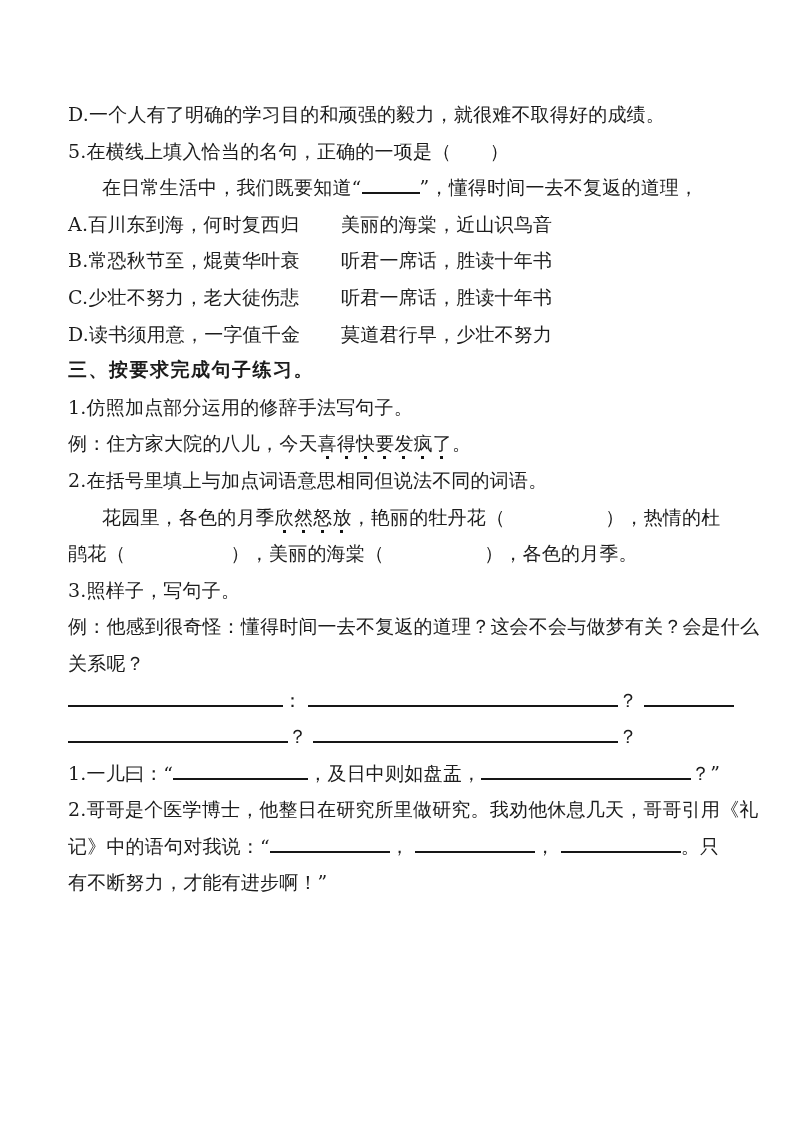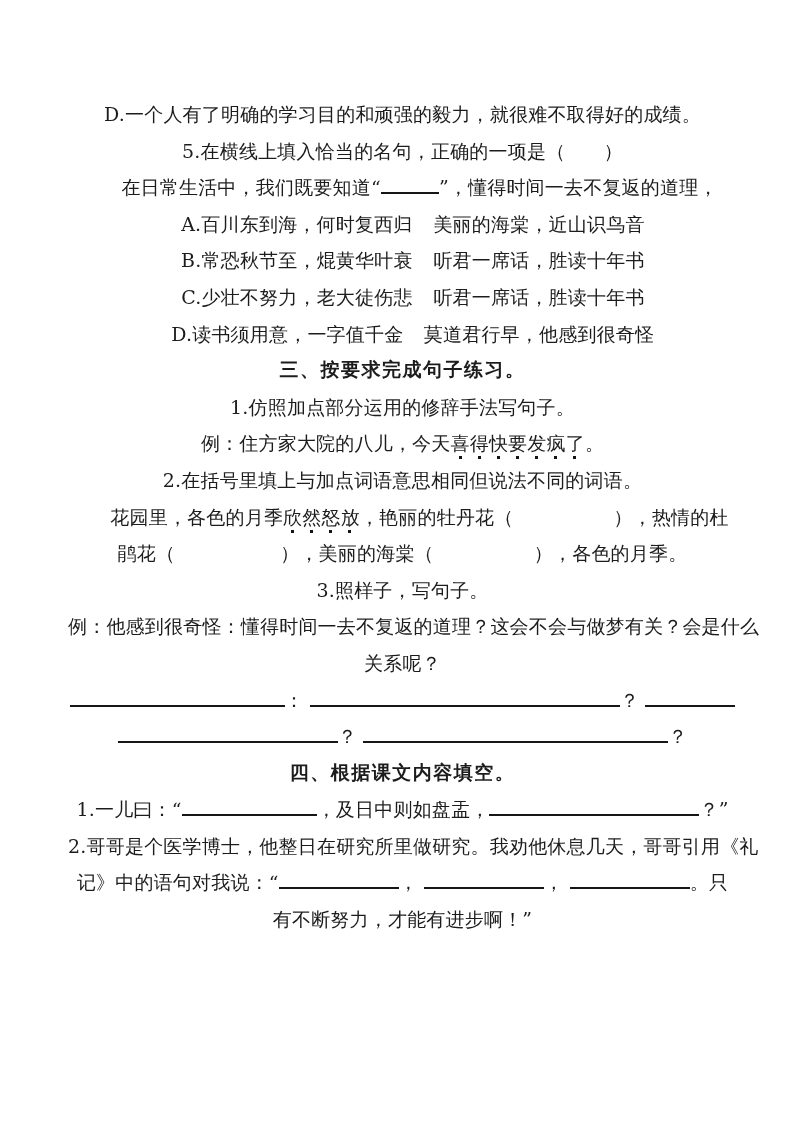--- a/index.html
+++ b/index.html
@@ -7,21 +7,20 @@
     position: relative;
     width: 793px;
     height: 1122px;
     background: #ffffff;
     color: #1c1c1c;
     font-family: "DejaVu Serif", "Liberation Serif", serif;
     font-size: 19px;
     box-sizing: border-box;
     padding: 96px 56px 4px 68px;
     overflow: hidden;
-    text-align: center;
   }
   .line {
     line-height: 36.6px;
     height: 36.6px;
     white-space: nowrap;
     letter-spacing: 0.2px;
   }
   .indent { padding-left: 34px; }
   .heading {
     font-weight: 700;
@@ -65,21 +64,21 @@
   <div class="line">
     <span class="opt-left">A.百川东到海，何时复西归</span><span>美丽的海棠，近山识鸟音</span>
   </div>
   <div class="line">
     <span class="opt-left">B.常恐秋节至，焜黄华叶衰</span><span>听君一席话，胜读十年书</span>
   </div>
   <div class="line">
     <span class="opt-left">C.少壮不努力，老大徒伤悲</span><span>听君一席话，胜读十年书</span>
   </div>
   <div class="line">
-    <span class="opt-left">D.读书须用意，一字值千金</span><span>莫道君行早，他感到很奇怪</span>
+    <span class="opt-left">D.读书须用意，一字值千金</span><span>莫道君行早，少壮不努力</span>
   </div>
 
   <div class="line heading">
     <span>三、按要求完成句子练习。</span>
   </div>
 
   <div class="line">
     <span>1.仿照加点部分运用的修辞手法写句子。</span>
   </div>
 
@@ -113,23 +112,20 @@
   </div>
 
   <div class="line">
     <span class="blank" style="width:215px"></span><span>：</span> <span class="blank" style="width:310px"></span><span>？</span> <span class="blank" style="width:90px"></span>
   </div>
 
   <div class="line">
     <span class="blank" style="width:220px"></span><span>？</span> <span class="blank" style="width:305px"></span><span>？</span>
   </div>
 
-  <div class="line heading">
-    <span>四、根据课文内容填空。</span>
-  </div>
 
   <div class="line">
     <span>1.一儿曰：“</span><span class="blank" style="width:135px"></span><span>，及日中则如盘盂，</span><span class="blank" style="width:210px"></span><span>？”</span>
   </div>
 
   <div class="line">
     <span>2.哥哥是个医学博士，他整日在研究所里做研究。我劝他休息几天，哥哥引用《礼</span>
   </div>
 
   <div class="line">

